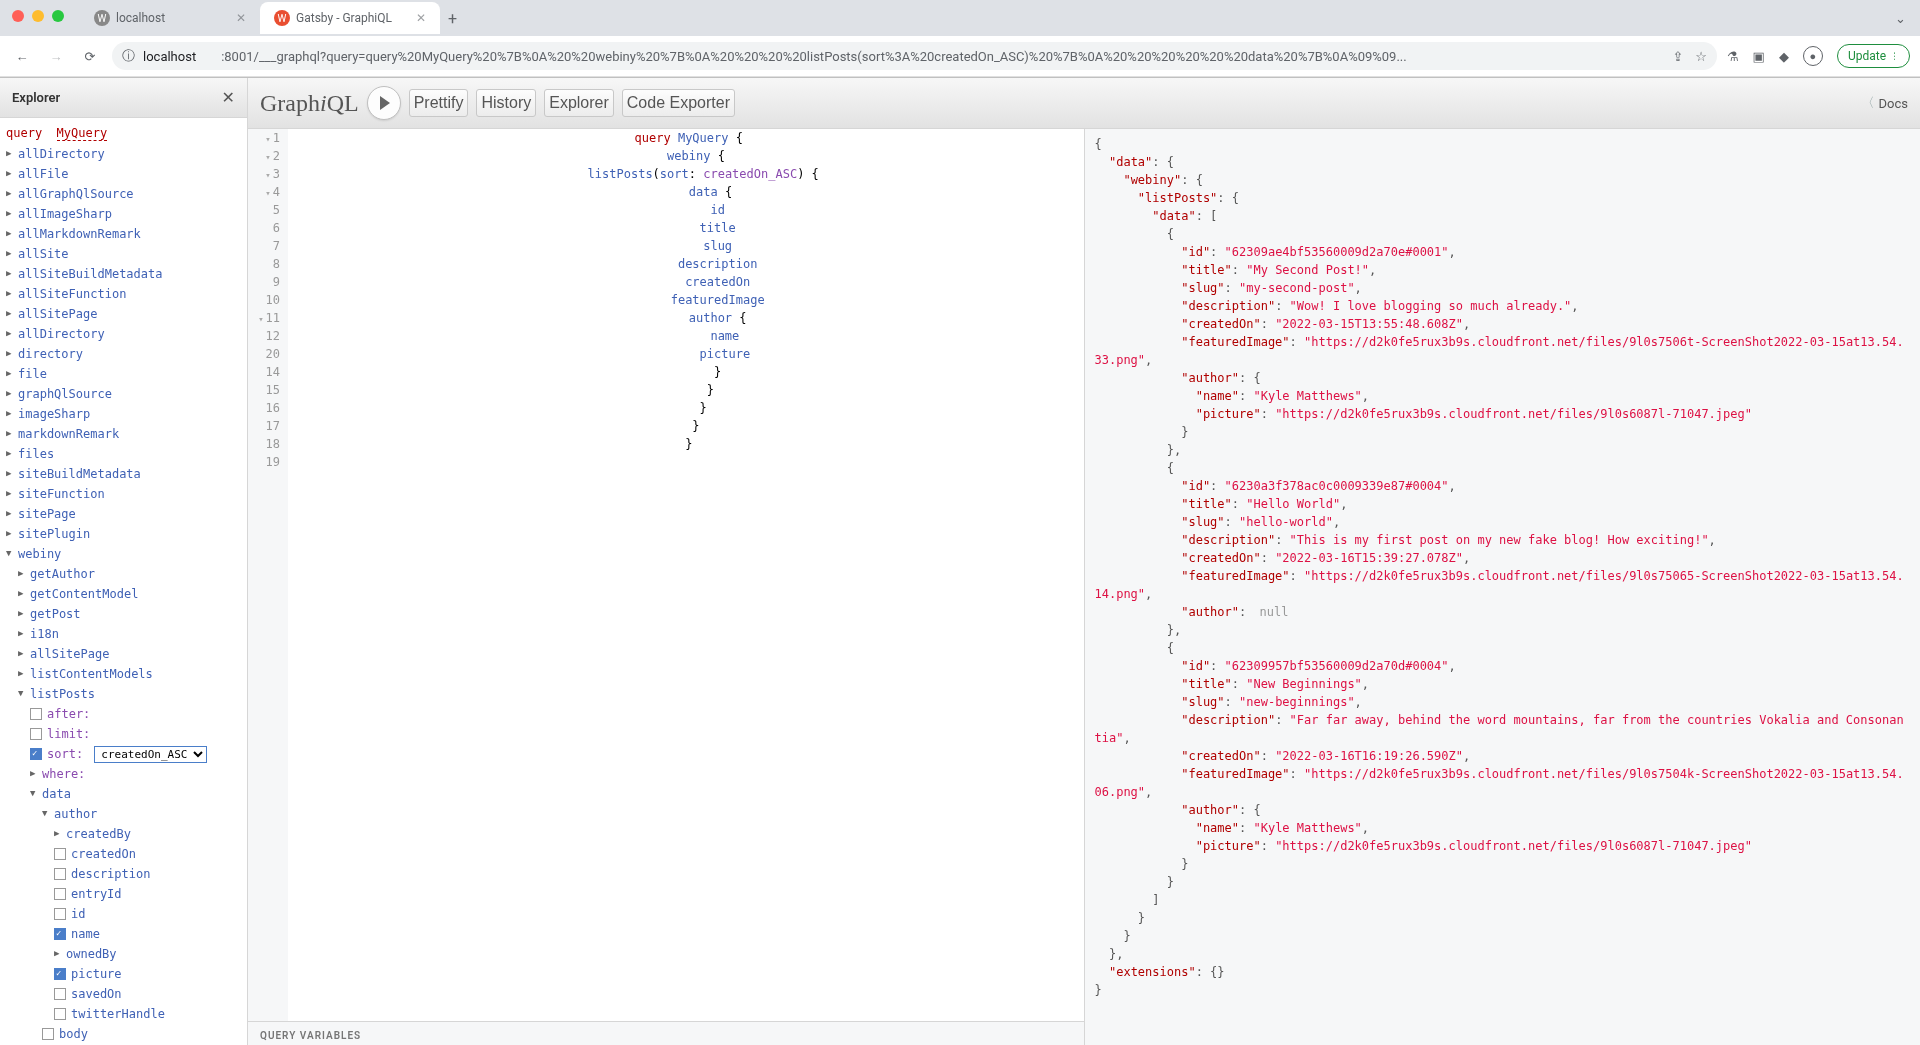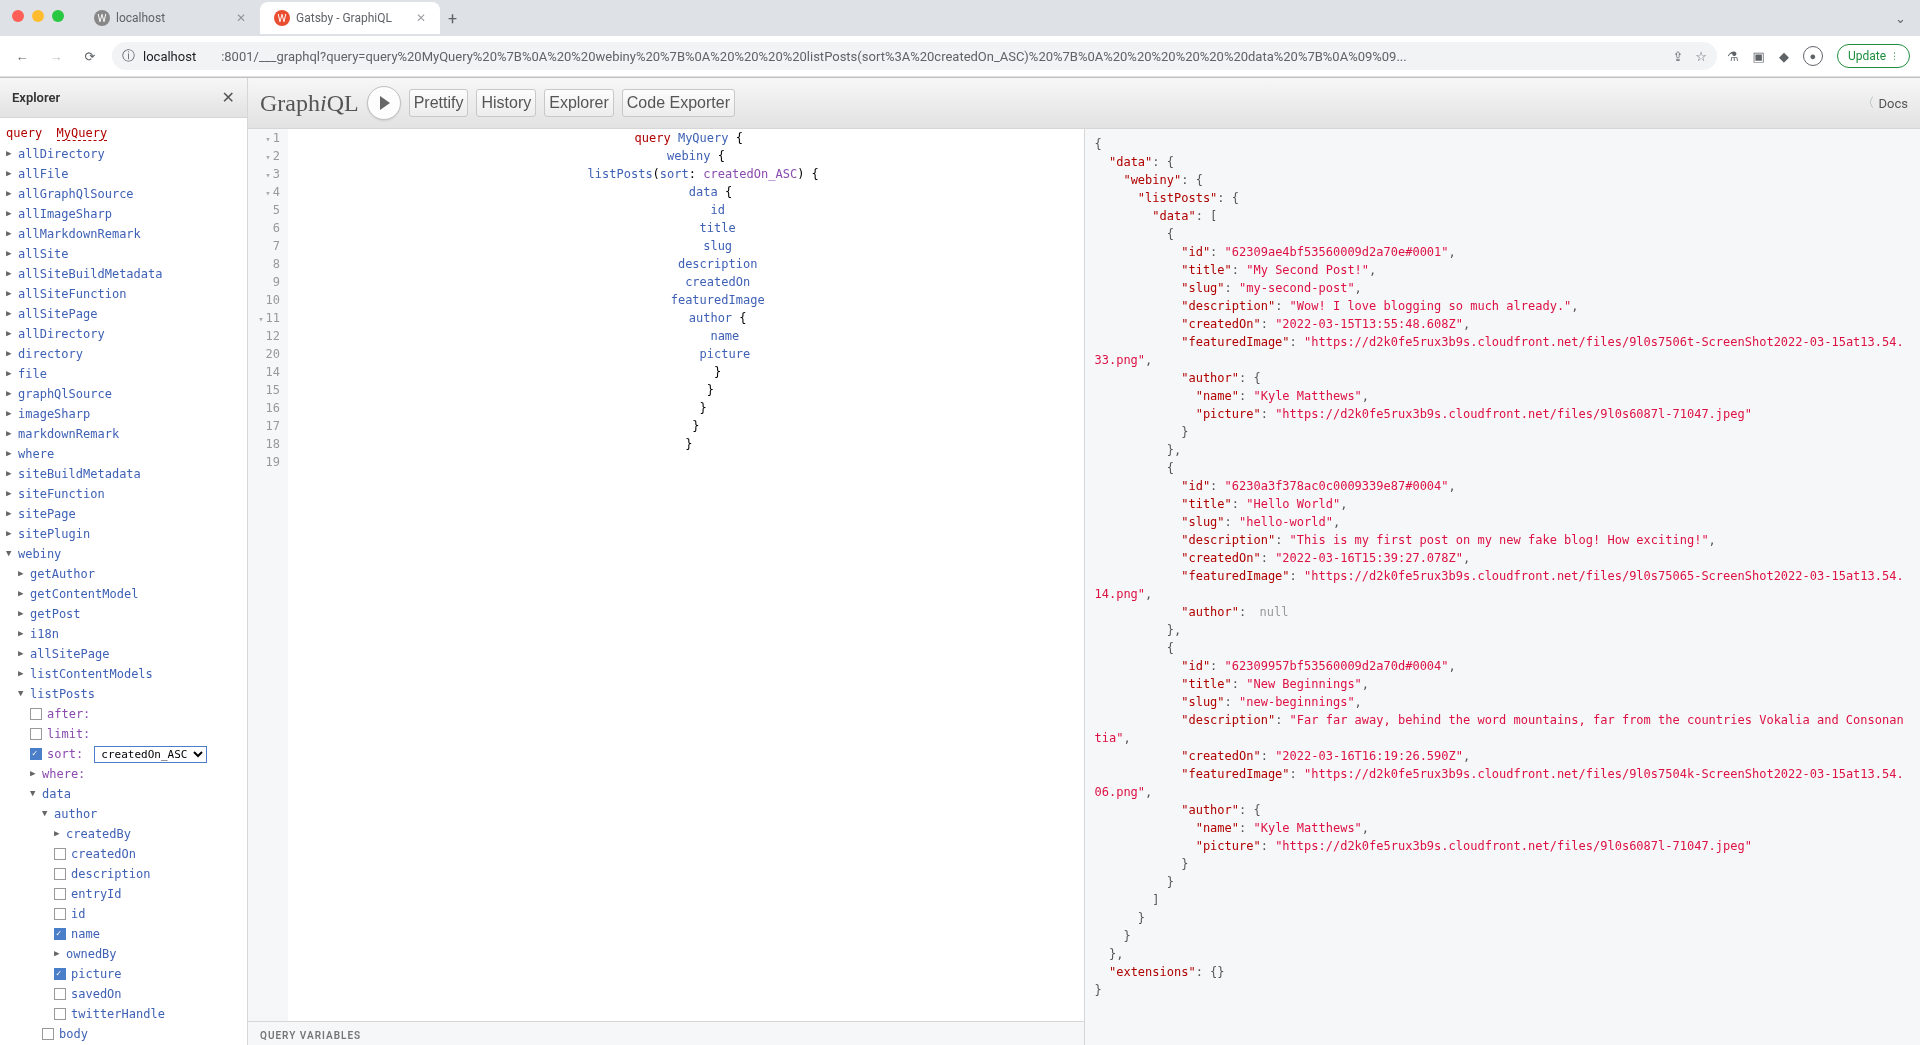--- a/index.html
+++ b/index.html
@@ -186,21 +186,21 @@
           <div class="tree-item">
             <span class="tree-arrow">▶</span>
             <span>imageSharp</span>
           </div>
           <div class="tree-item">
             <span class="tree-arrow">▶</span>
             <span>markdownRemark</span>
           </div>
           <div class="tree-item">
             <span class="tree-arrow">▶</span>
-            <span>where</span>
+            <span>files</span>
           </div>
           <div class="tree-item">
             <span class="tree-arrow">▶</span>
             <span>siteBuildMetadata</span>
           </div>
           <div class="tree-item">
             <span class="tree-arrow">▶</span>
             <span>siteFunction</span>
           </div>
           <div class="tree-item">

